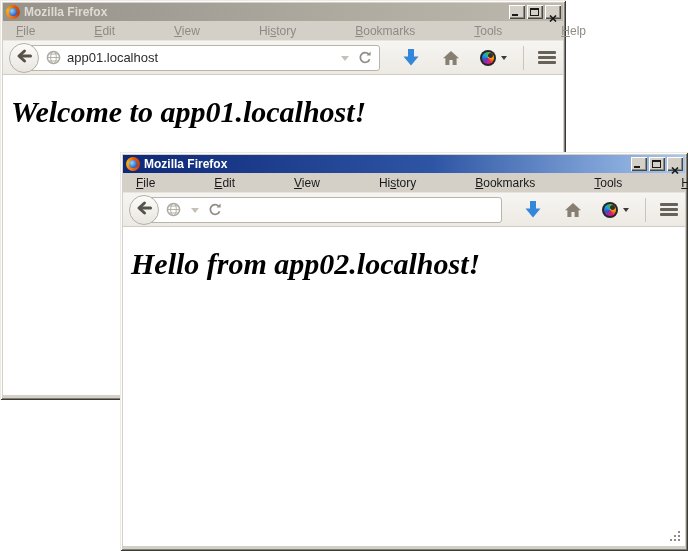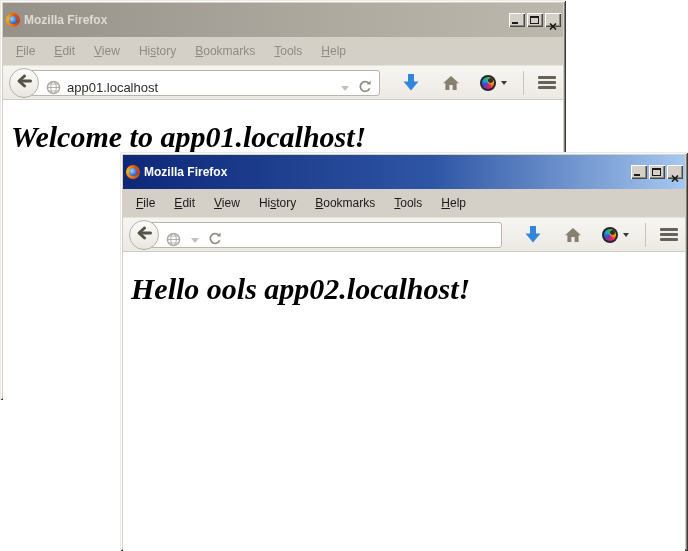--- a/index.html
+++ b/index.html
@@ -9,57 +9,57 @@
   
   .window {
     position: absolute; background: #d4d0c8; padding: 3px;
     box-shadow: inset 1px 1px 0 #eceae6, inset -1px -1px 0 #3c3a36,
                 inset 2px 2px 0 #fdfcfa, inset -2px -2px 0 #817e76;
   }
   #win1 { left: 0; top: 0; width: 566px; height: 400px; }
   #win2 { left: 120px; top: 152px; width: 568px; height: 399px; }
 
   
-  .titlebar { height: 34px; display: flex; align-items: center; padding: 0 2px; }
+  .titlebar { height: 18px; display: flex; align-items: center; padding: 0 2px; }
   .active   .titlebar { background: linear-gradient(90deg,#0e2878 0%,#2e55a4 55%,#a6c8f0 100%); }
   .inactive .titlebar { background: linear-gradient(90deg,#96928a 0%,#aeaaa0 60%,#bcb8ae 100%); }
   .fx-logo { width: 14px; height: 14px; min-width: 14px; margin: 0 4px 0 1px; border-radius: 50%;
     background: conic-gradient(from 210deg,#f57f17,#ffb300 80deg,#e65100 170deg,#c2410c 260deg,#f57f17 360deg);
     position: relative; }
   .fx-logo::after { content: ""; position: absolute; inset: 3px; border-radius: 50%;
     background: radial-gradient(circle at 35% 35%, #9fd1f7, #1f5fd0 75%); }
   .title-text { flex: 1; font-size: 12px; font-weight: bold; white-space: nowrap; overflow: hidden; }
   .active   .title-text { color: #ffffff; }
   .inactive .title-text { color: #dedbd4; }
   .win-buttons { display: flex; }
   .win-btn { width: 16px; height: 14px; background: #d4d0c8; position: relative; margin-left: 2px;
     box-shadow: inset 1px 1px 0 #ffffff, inset -1px -1px 0 #4a4843, inset -2px -2px 0 #8d8a82; }
   .glyph-min { position: absolute; left: 3px; bottom: 3px; width: 6px; height: 2px; background: #1a1a1a; }
   .glyph-max { position: absolute; left: 3px; top: 3px; width: 9px; height: 8px;
     border: 1px solid #1a1a1a; border-top-width: 2px; }
   .glyph-close { position: absolute; left: 4px; top: 3px; }
 
   
-  .menubar { height: 28px; display: flex; align-items: center; padding-left: 6px;
-    background: #d4d0c8; font-size: 12px; }
+  .menubar { height: 19px; display: flex; align-items: center; padding-left: 6px;
+    background: #d4d0c8; font-size: 12px; gap: 40px; }
   .menu-item { padding: 2px 7px; margin-right: 5px; white-space: nowrap; cursor: default; }
   .active   .menu-item { color: #1a1a1a; }
   .inactive .menu-item { color: #8e8b84; }
   .menu-item .u { text-decoration: underline; }
 
   
   .navbar { height: 35px; display: flex; align-items: center; padding: 0 8px 0 6px;
     background: linear-gradient(#f7f5f2,#edeae4);
     border-top: 1px solid #e7e4de; border-bottom: 1px solid #cfccc4; }
   .back-btn { width: 30px; height: 30px; min-width: 30px; border-radius: 50%;
     background: linear-gradient(#fdfcfa,#e9e6e0); border: 1px solid #b4b0a7;
     display: flex; align-items: center; justify-content: center; position: relative; z-index: 2; }
   .urlbar { height: 26px; width: 374px; margin-left: -15px; position: relative; z-index: 1;
     background: #ffffff; border: 1px solid #b9b5ac; border-radius: 3px;
-    display: flex; align-items: flex-end; padding: 0 6px 0 21px; }
+    display: flex; align-items: center; padding: 0 6px 0 21px; }
   .globe-icon { display: flex; margin-right: 6px; }
   .urlbar input { flex: 1; border: none; outline: none; background: transparent;
     font: 13px "Liberation Sans", sans-serif; color: #2b2b2b; min-width: 0; }
   .url-drop { width: 0; height: 0; border: 4.5px solid transparent; border-top: 5px solid #c4c1b9;
     margin: 5px 8px 0 4px; }
   .reload-icon { display: flex; }
   .tool-icon { display: flex; align-items: center; justify-content: center; }
   .dl-icon    { margin-left: 22px; }
   .home-icon  { margin-left: 22px; }
   .lens-wrap  { margin-left: 20px; display: flex; align-items: center; }
@@ -234,18 +234,18 @@
         <span class="lens-caret"></span>
       </span>
       <span class="tb-sep"></span>
       <span class="hamburger">
           <span></span>
           <span></span>
           <span></span>
         </span>
     </div>
     <div class="content">
-      <h1>Hello ools app02.localhost!</h1>
+      <h1>Hello from app02.localhost!</h1>
       <span class="grip"></span>
     </div>
   </div>
 
 </div>
 
 </body></html>

